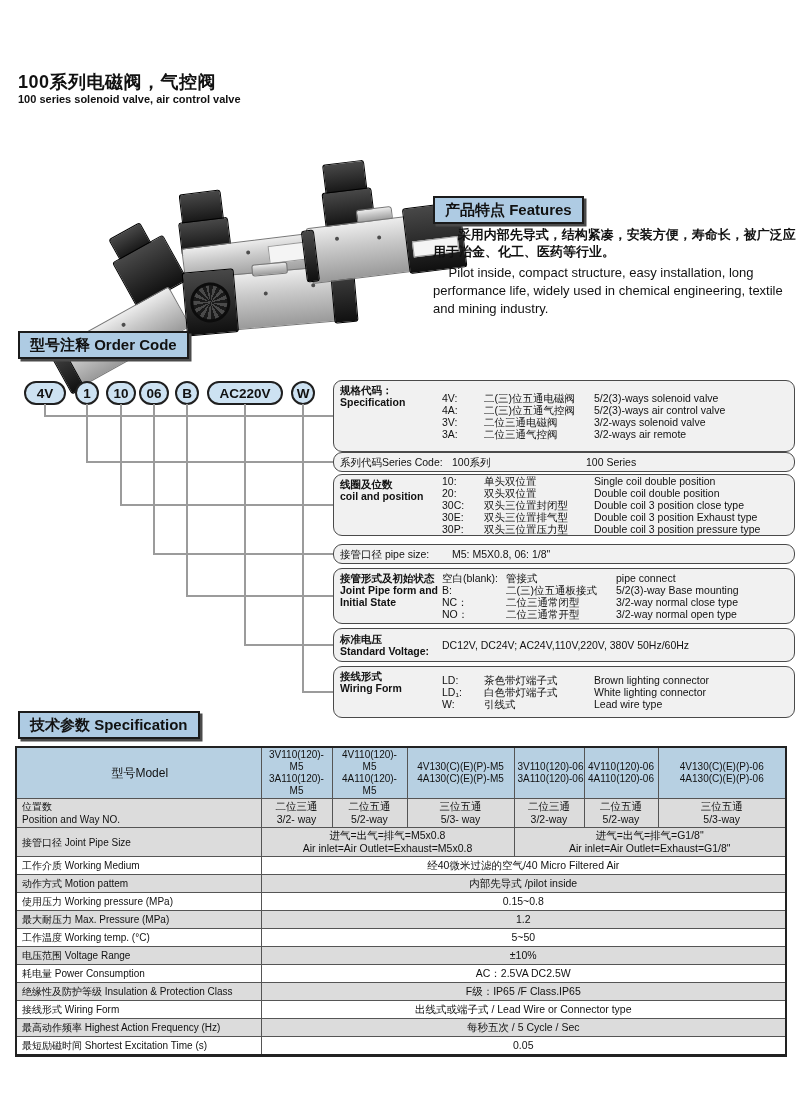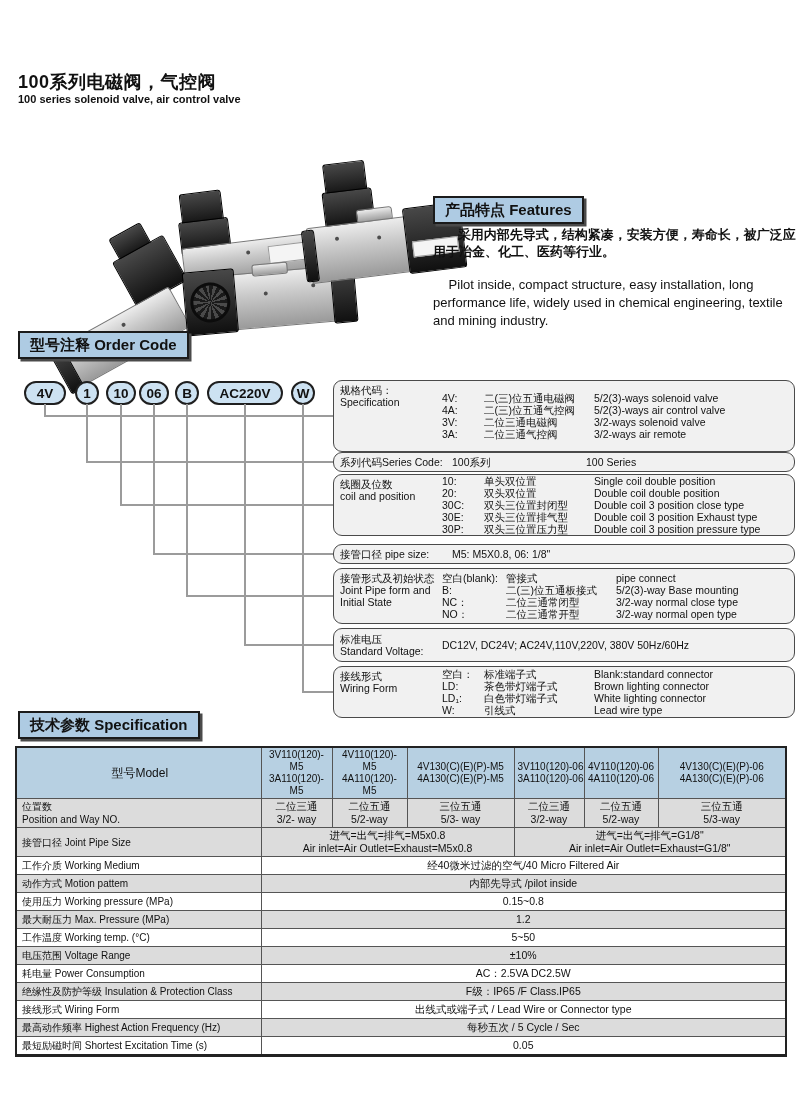--- a/index.html
+++ b/index.html
@@ -8,32 +8,32 @@
 
   
   .title-cn { position:absolute; left:18px; top:70px; font-size:18px; font-weight:bold; letter-spacing:.5px; }
   .title-en { position:absolute; left:18px; top:93px; font-size:11px; font-weight:bold; }
 
   
   .hd-box { position:absolute; background:#aecbe3; border:2px solid #1b1b1b; box-shadow:2.5px 2.5px 0 #4a4a4a; font-weight:bold; font-size:15px; padding:2px 10px; line-height:20px; white-space:nowrap; }
 
   
   .feat-cn { position:absolute; left:433px; top:226px; width:364px; font-size:13px; font-weight:bold; line-height:17px; text-indent:1.9em; }
-  .feat-en { position:absolute; left:433px; top:276px; width:364px; font-size:13px; line-height:18px; text-indent:1.2em; }
+  .feat-en { position:absolute; left:433px; top:264px; width:364px; font-size:13px; line-height:18px; text-indent:1.2em; }
 
   
   .bubble { position:absolute; top:381px; height:24px; box-sizing:border-box; border:2px solid #1f1f1f; border-radius:13px; background:#cde2f2; font-weight:bold; font-size:13.5px; display:flex; align-items:center; justify-content:center; }
 
   
   .ln { position:absolute; background:#9b9b9b; }
   .vl { width:2px; } .hl { height:2px; }
 
   
   .blk { position:absolute; left:333px; width:462px; box-sizing:border-box; border:1.5px solid #4a4a4a; border-radius:9px; background:#f1f1f1; display:flex; align-items:center; padding:1px 6px; font-size:10.5px; line-height:12px; }
-  .blk-label { width:102px; flex:none; align-self:flex-start; padding-top:2px; }
+  .blk-label { width:102px; flex:none; align-self:flex-start; padding-top:2px;font-weight:bold; }
   .blk-label.mid { align-self:center; padding-top:0; }
   .blk-rows { flex:1; display:flex; flex-direction:column; justify-content:center; }
   .brow { display:flex; }
   .brow .c  { width:42px; flex:none; }
   .brow .cn { width:110px; flex:none; }
   .brow .en { flex:1; }
   .blk.wide-code .brow .c { width:64px; }
   .blk.single { align-items:center; }
   .blk.single .slabel { width:112px; flex:none; white-space:nowrap; }
   .blk.single .scn { width:134px; flex:none; }
@@ -252,25 +252,20 @@
     </div>
   </div>
 
   <div class="blk" style="top:666px;height:52px;">
     <div class="blk-label">
       <div>接线形式</div>
       <div>Wiring Form</div>
     </div>
     <div class="blk-rows">
       <div class="brow">
-          <span class="c">空白：</span>
-          <span class="cn">标准端子式</span>
-          <span class="en">Blank:standard connector</span>
-        </div>
-      <div class="brow">
           <span class="c">LD:</span>
           <span class="cn">茶色带灯端子式</span>
           <span class="en">Brown  lighting connector</span>
         </div>
       <div class="brow">
           <span class="c">LD₁:</span>
           <span class="cn">白色带灯端子式</span>
           <span class="en">White  lighting connector</span>
         </div>
       <div class="brow">

